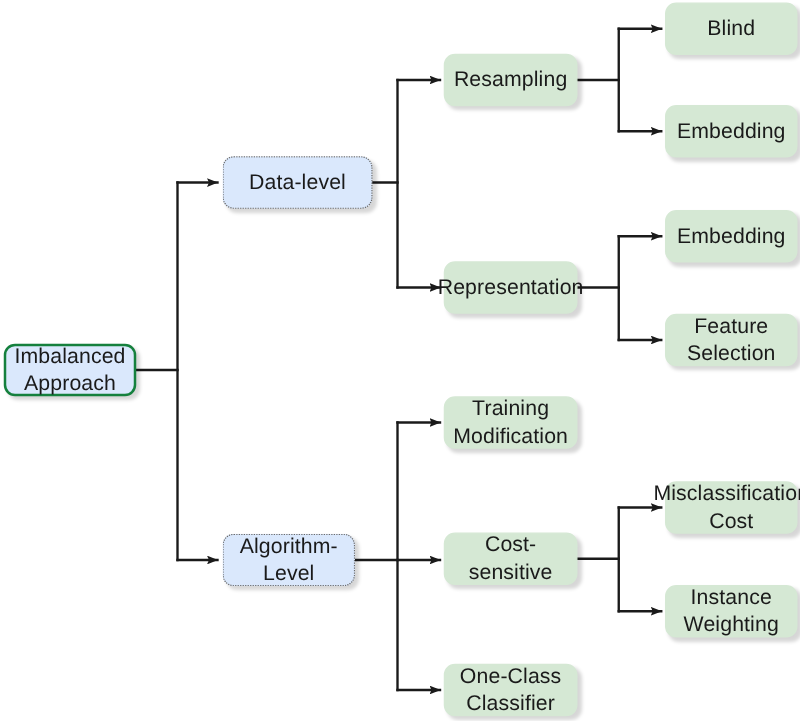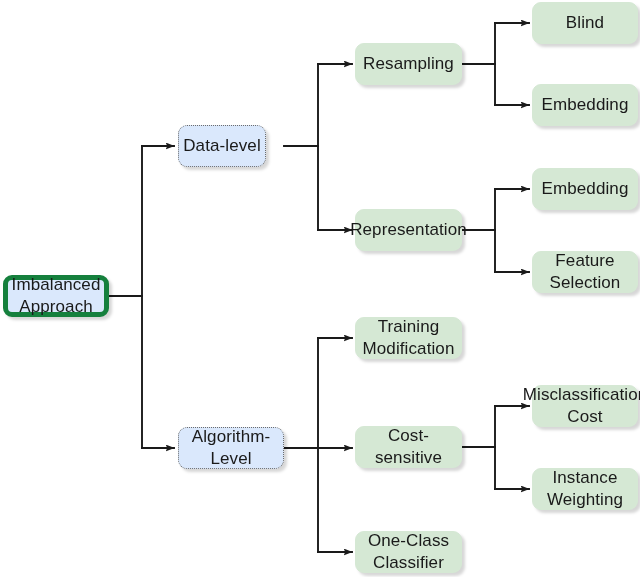--- a/index.html
+++ b/index.html
@@ -35,21 +35,21 @@
     text-align: center;
     font-size: 17px;
     line-height: 1.28;
     color: #1a1a1a;
     letter-spacing: 0.1px;
     box-shadow: 3px 3px 3px rgba(0,0,0,0.16);
     padding: 2px 4px;
   }
   .node-root {
     background: #dae8fc;
-    border: 5px solid #15803d;
+    border: 2px solid #15803d;
   }
   .node-level {
     background: #dae8fc;
     border: 1px dotted #6c6c6c;
   }
   .node-method {
     background: #d5e8d4;
     border: 1px solid #d5e8d4;
   }
   .node-label {
@@ -101,21 +101,21 @@
       <path marker-end="url(#arrow)" d="M 495 406 L 529 406"></path>
       <path marker-end="url(#arrow)" d="M 495 489 L 529 489"></path>
     </g>
   </svg>
 
   <div class="node node-root" style="left:3px; top:275px; width:106px; height:42px;">
     <span class="node-label">Imbalanced
 Approach</span>
   </div>
 
-  <div class="node node-level" style="left:178px; top:125px; width:88px; height:42px;">
+  <div class="node node-level" style="left:178px; top:125px; width:120px; height:42px;">
     <span class="node-label">Data-level</span>
   </div>
 
   <div class="node node-method" style="left:355px; top:43px; width:107px; height:42px;">
     <span class="node-label">Resampling</span>
   </div>
 
   <div class="node node-level" style="left:178px; top:427px; width:106px; height:42px;">
     <span class="node-label">Algorithm-Level</span>
   </div>

